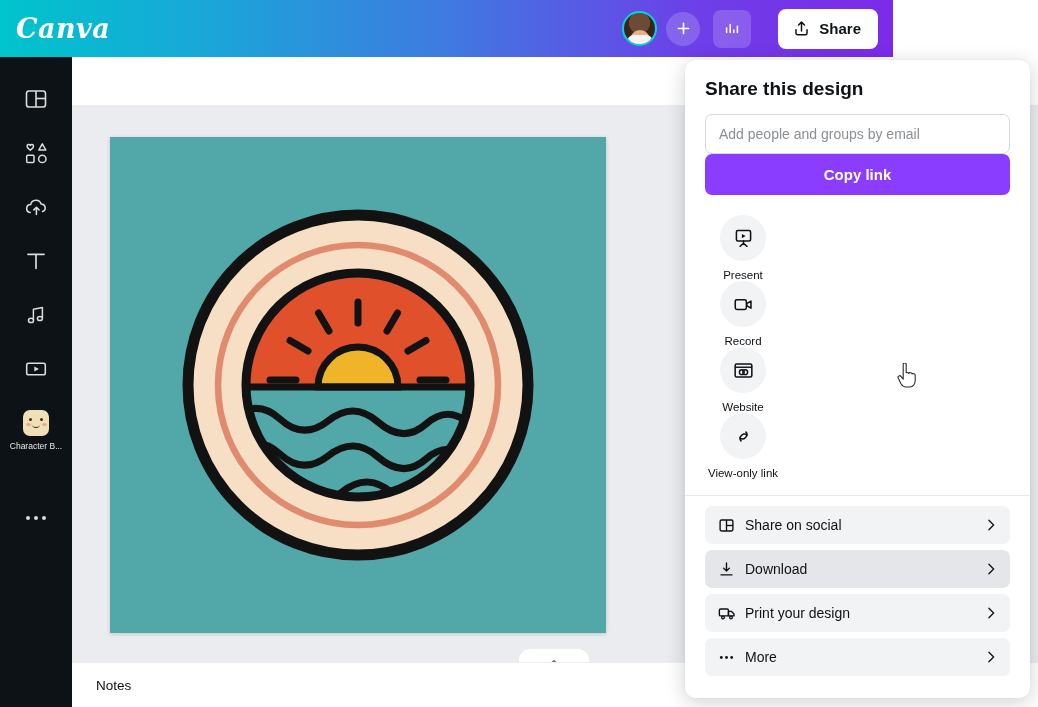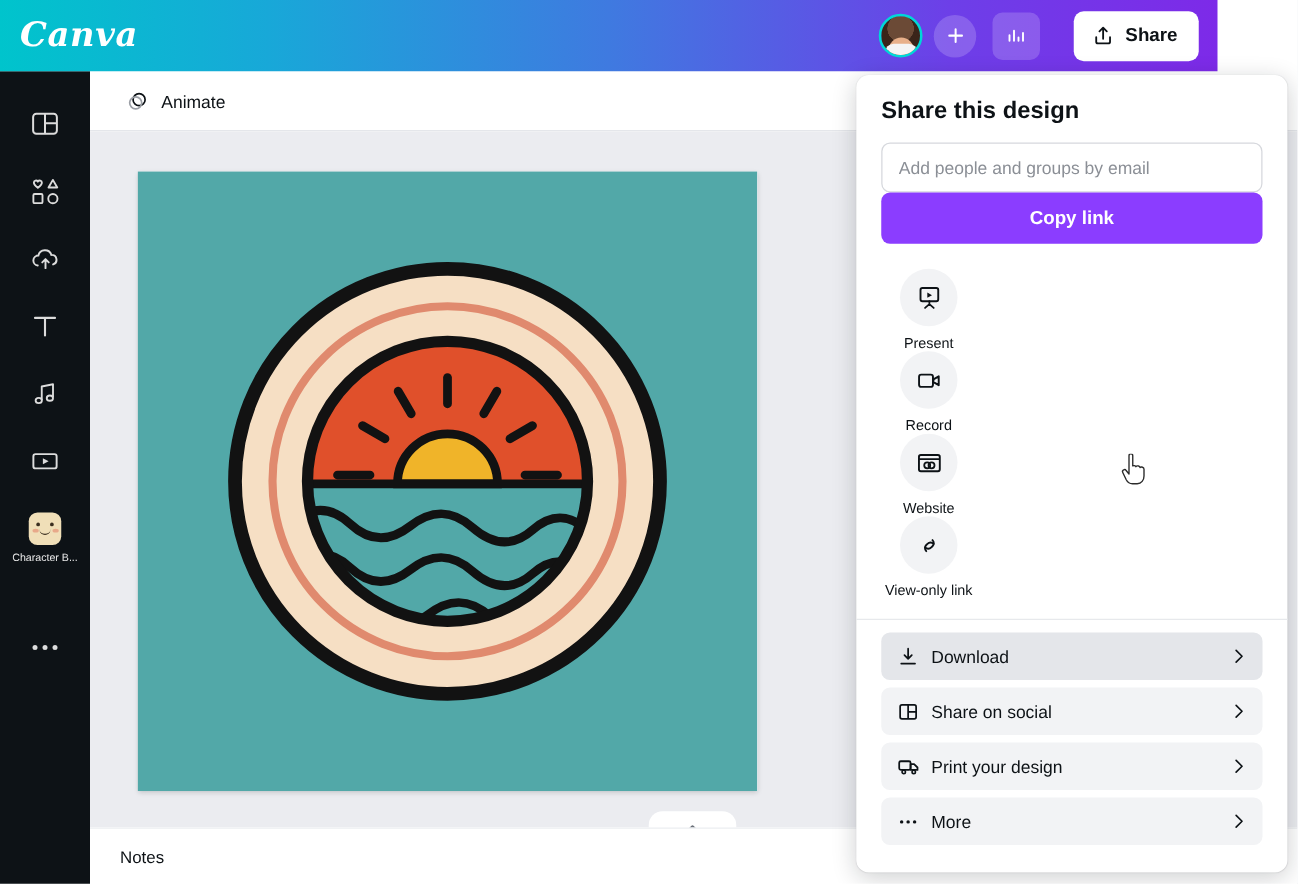--- a/index.html
+++ b/index.html
@@ -5,21 +5,21 @@
   * { box-sizing: border-box; margin: 0; padding: 0; }
   html, body {
     width: 1038px; height: 707px;
     font-family: "Liberation Sans", sans-serif;
     overflow: hidden; background: #ffffff;
   }
   #app { position: relative; width: 1038px; height: 707px; }
 
   
   .topbar {
-    position: absolute; left: 0; top: 0; width: 974px; height: 57px;
+    position: absolute; left: 0; top: 0; width: 893px; height: 57px;
     background: linear-gradient(90deg, #00c4cc 0%, #18a8d8 22%, #3f7ae0 50%, #6d3fe8 78%, #7d2ae8 100%);
     display: flex; align-items: center; z-index: 30;
   }
   .canva-logo {
     margin-left: 16px; color: #fff; font-size: 27px; font-weight: bold;
     font-family: "DejaVu Serif", serif; font-style: italic; letter-spacing: .5px;
   }
   .top-right { margin-left: auto; display: flex; align-items: center; gap: 9px; padding-right: 15px; }
   .avatar {
     width: 35px; height: 35px; border-radius: 50%;
@@ -274,29 +274,20 @@
       <div class="ri-ico">
         <svg width="26" height="10" viewBox="0 0 26 10">
           <circle cx="5" cy="5" r="2" fill="#dcdcdc"></circle>
           <circle cx="13" cy="5" r="2" fill="#dcdcdc"></circle>
           <circle cx="21" cy="5" r="2" fill="#dcdcdc"></circle>
         </svg>
       </div>
     </div>
   </div>
 
-  <div class="toolbar">
-    <div class="animate-btn">
-      <svg width="20" height="20" viewBox="0 0 22 22">
-        <circle cx="12.4" cy="9.6" r="5.3" fill="none" stroke="#0d1216" stroke-width="1.5"></circle>
-        <circle cx="9.4" cy="12.4" r="5.3" fill="none" stroke="#9a9ea5" stroke-width="1.5"></circle>
-      </svg>
-      <span>Animate</span>
-    </div>
-  </div>
 
   <div class="workspace">
     <div class="page-wrap">
       <div class="page">
         <svg width="496" height="496" viewBox="0 0 496 496">
           <rect width="496" height="496" fill="#52a8a8"></rect>
 
           <circle cx="248" cy="248" r="170" fill="#f6dfc4" stroke="#121212" stroke-width="11"></circle>
 
           <circle cx="248" cy="248" r="140" fill="none" stroke="#e08a6e" stroke-width="6.5"></circle>
@@ -425,42 +416,42 @@
           </svg>
         </div>
         <span>View-only link</span>
       </div>
     </div>
 
     <div class="sp-sep"></div>
 
     <div class="menu-list">
 
-      <div class="menu-row hovered">
-        <div class="mi">
-          <svg width="19" height="19" viewBox="0 0 22 22">
-            <path d="M11 3.4v9.4M11 12.8L7.6 9.4M11 12.8l3.4-3.4" fill="none" stroke="#0d1216" stroke-width="1.6" stroke-linecap="round" stroke-linejoin="round"></path>
-            <path d="M4.6 17.2h12.8" stroke="#0d1216" stroke-width="1.6" stroke-linecap="round"></path>
-          </svg>
-        </div>
-        <div class="ml">Download</div>
-        <svg width="14" height="14" viewBox="0 0 16 16">
-          <path d="M5.6 2.6L11 8l-5.4 5.4" fill="none" stroke="#0d1216" stroke-width="1.5" stroke-linecap="round" stroke-linejoin="round"></path>
-        </svg>
-      </div>
-
       <div class="menu-row">
         <div class="mi">
           <svg width="19" height="19" viewBox="0 0 22 22">
             <rect x="3.6" y="4.6" width="14.8" height="12.8" rx="1.7" fill="none" stroke="#0d1216" stroke-width="1.6"></rect>
             <path d="M11 4.6v12.8" stroke="#0d1216" stroke-width="1.6"></path>
             <path d="M11 11h7.4" stroke="#0d1216" stroke-width="1.6"></path>
           </svg>
         </div>
         <div class="ml">Share on social</div>
+        <svg width="14" height="14" viewBox="0 0 16 16">
+          <path d="M5.6 2.6L11 8l-5.4 5.4" fill="none" stroke="#0d1216" stroke-width="1.5" stroke-linecap="round" stroke-linejoin="round"></path>
+        </svg>
+      </div>
+
+      <div class="menu-row hovered">
+        <div class="mi">
+          <svg width="19" height="19" viewBox="0 0 22 22">
+            <path d="M11 3.4v9.4M11 12.8L7.6 9.4M11 12.8l3.4-3.4" fill="none" stroke="#0d1216" stroke-width="1.6" stroke-linecap="round" stroke-linejoin="round"></path>
+            <path d="M4.6 17.2h12.8" stroke="#0d1216" stroke-width="1.6" stroke-linecap="round"></path>
+          </svg>
+        </div>
+        <div class="ml">Download</div>
         <svg width="14" height="14" viewBox="0 0 16 16">
           <path d="M5.6 2.6L11 8l-5.4 5.4" fill="none" stroke="#0d1216" stroke-width="1.5" stroke-linecap="round" stroke-linejoin="round"></path>
         </svg>
       </div>
 
       <div class="menu-row">
         <div class="mi">
           <svg width="20" height="20" viewBox="0 0 22 22">
             <rect x="2.6" y="6.6" width="10" height="7.6" rx="1.4" fill="none" stroke="#0d1216" stroke-width="1.55"></rect>
             <path d="M12.6 9.2h3.1l3 2.9v2.1h-6.1z" fill="none" stroke="#0d1216" stroke-width="1.55" stroke-linejoin="round"></path>

